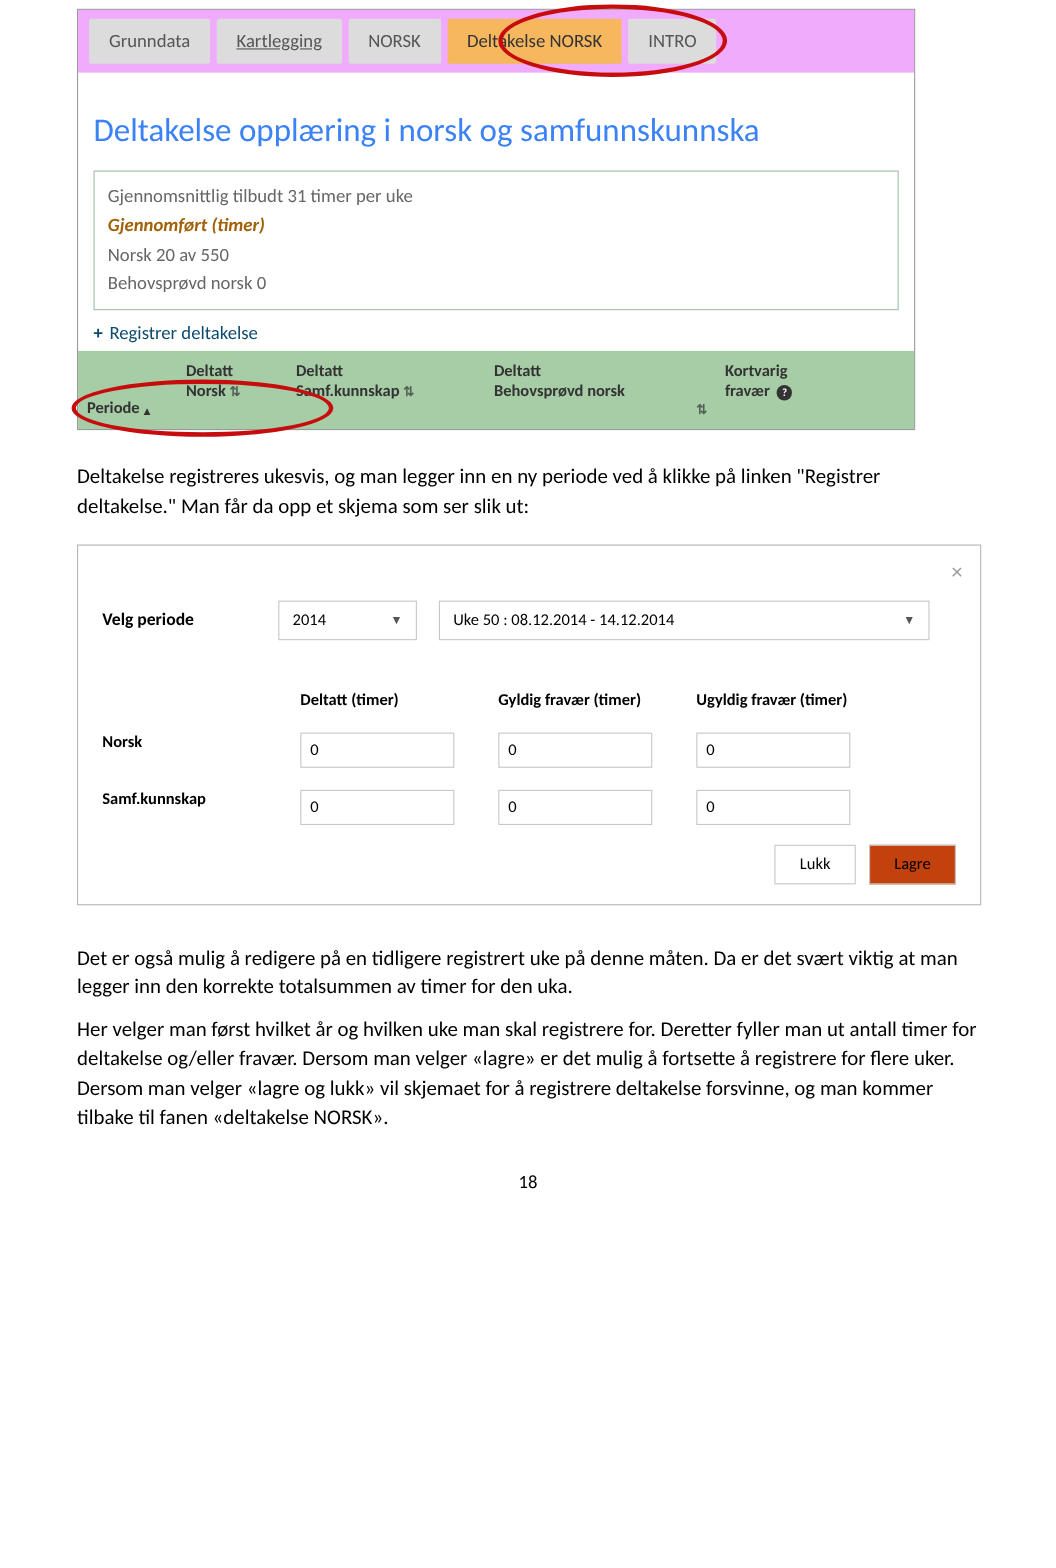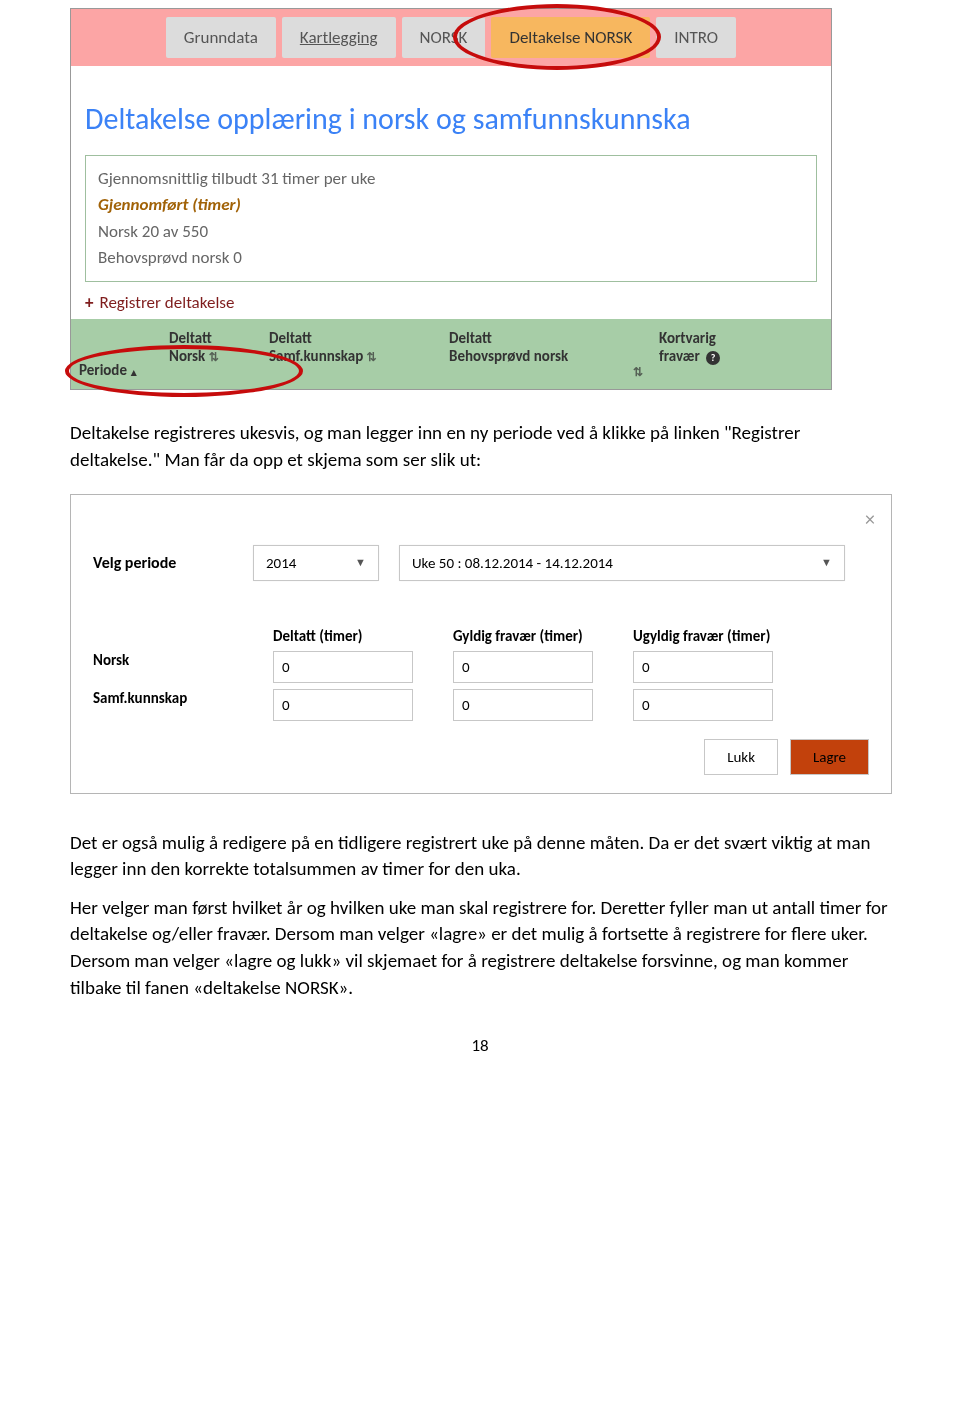--- a/index.html
+++ b/index.html
@@ -17,23 +17,22 @@
     border: 1px solid #999;
     margin: 8px 0 30px 0;
     background: #fff;
     position: relative;
     width: 760px;
   }
   .tab-row {
     display: flex;
     gap: 6px;
     padding: 8px 10px;
-    background: #fca5a5;
-    position: relative;
-    justify-content: center;
+    background: #f0abfc;
+    position: relative;
   }
   .tab {
     background: #dcdcdc;
     color: #555;
     padding: 10px 18px;
     font-size: 17px;
     border-radius: 2px;
     position: relative;
     z-index: 1;
   }
@@ -76,21 +75,21 @@
     margin: 0 14px 10px 14px;
     border: 1px solid #9fbf9f;
     padding: 10px 12px;
     color: #666;
     font-size: 17px;
     line-height: 1.55;
   }
   .green-box .bold { color:#a16207; font-weight:700;font-style:italic; }
   .reg-link {
     margin: 6px 14px 4px 14px;
-    color: #7f1d1d;
+    color: #0c4a6e;
     font-size: 17px;
   }
   .reg-link .plus { font-weight:700; margin-right:6px; }
   .header-row {
     display: flex;
     margin: 6px 0 0 0;
     background: #a7cda7;
     color: #333;
   }
   .header-row > div {
@@ -156,21 +155,21 @@
     gap:20px;
     box-shadow: 0 0 2px rgba(0,0,0,.05);
   }
   .sel-year { width: 100px; justify-content:space-between; }
   .sel-week { width: 420px; justify-content:space-between; }
   .caret { font-size:11px; color:#555; }
 
   .grid {
     display:grid;
     grid-template-columns: 160px 160px 160px 160px;
-    gap: 6px 20px;
+    gap: 20px 20px;
     padding: 0 22px 18px 22px;
     font-size: 15px;
   }
   .grid .lbl { font-weight:700; }
   .ipt {
     border:1px solid #c7c7c7;
     padding:6px 8px;
     width: 140px;
     box-sizing:border-box;
     font-size:15px;

